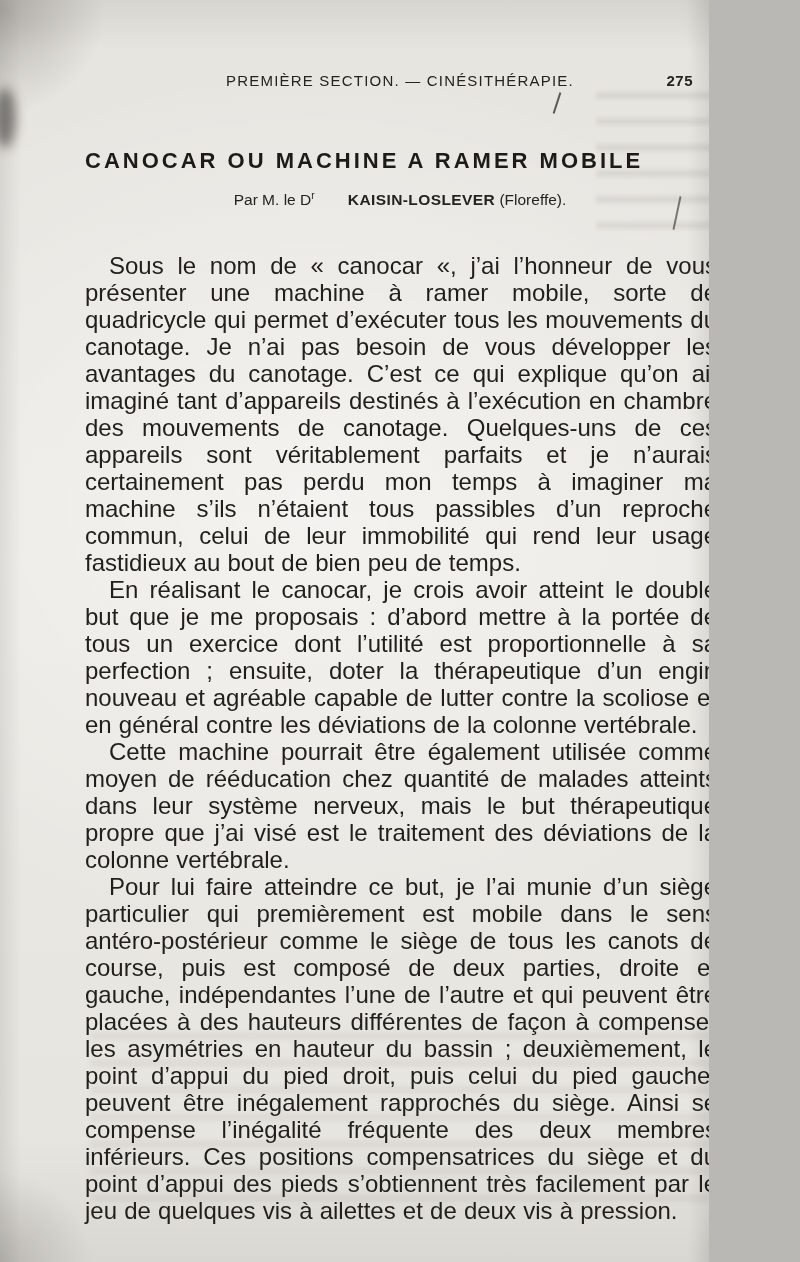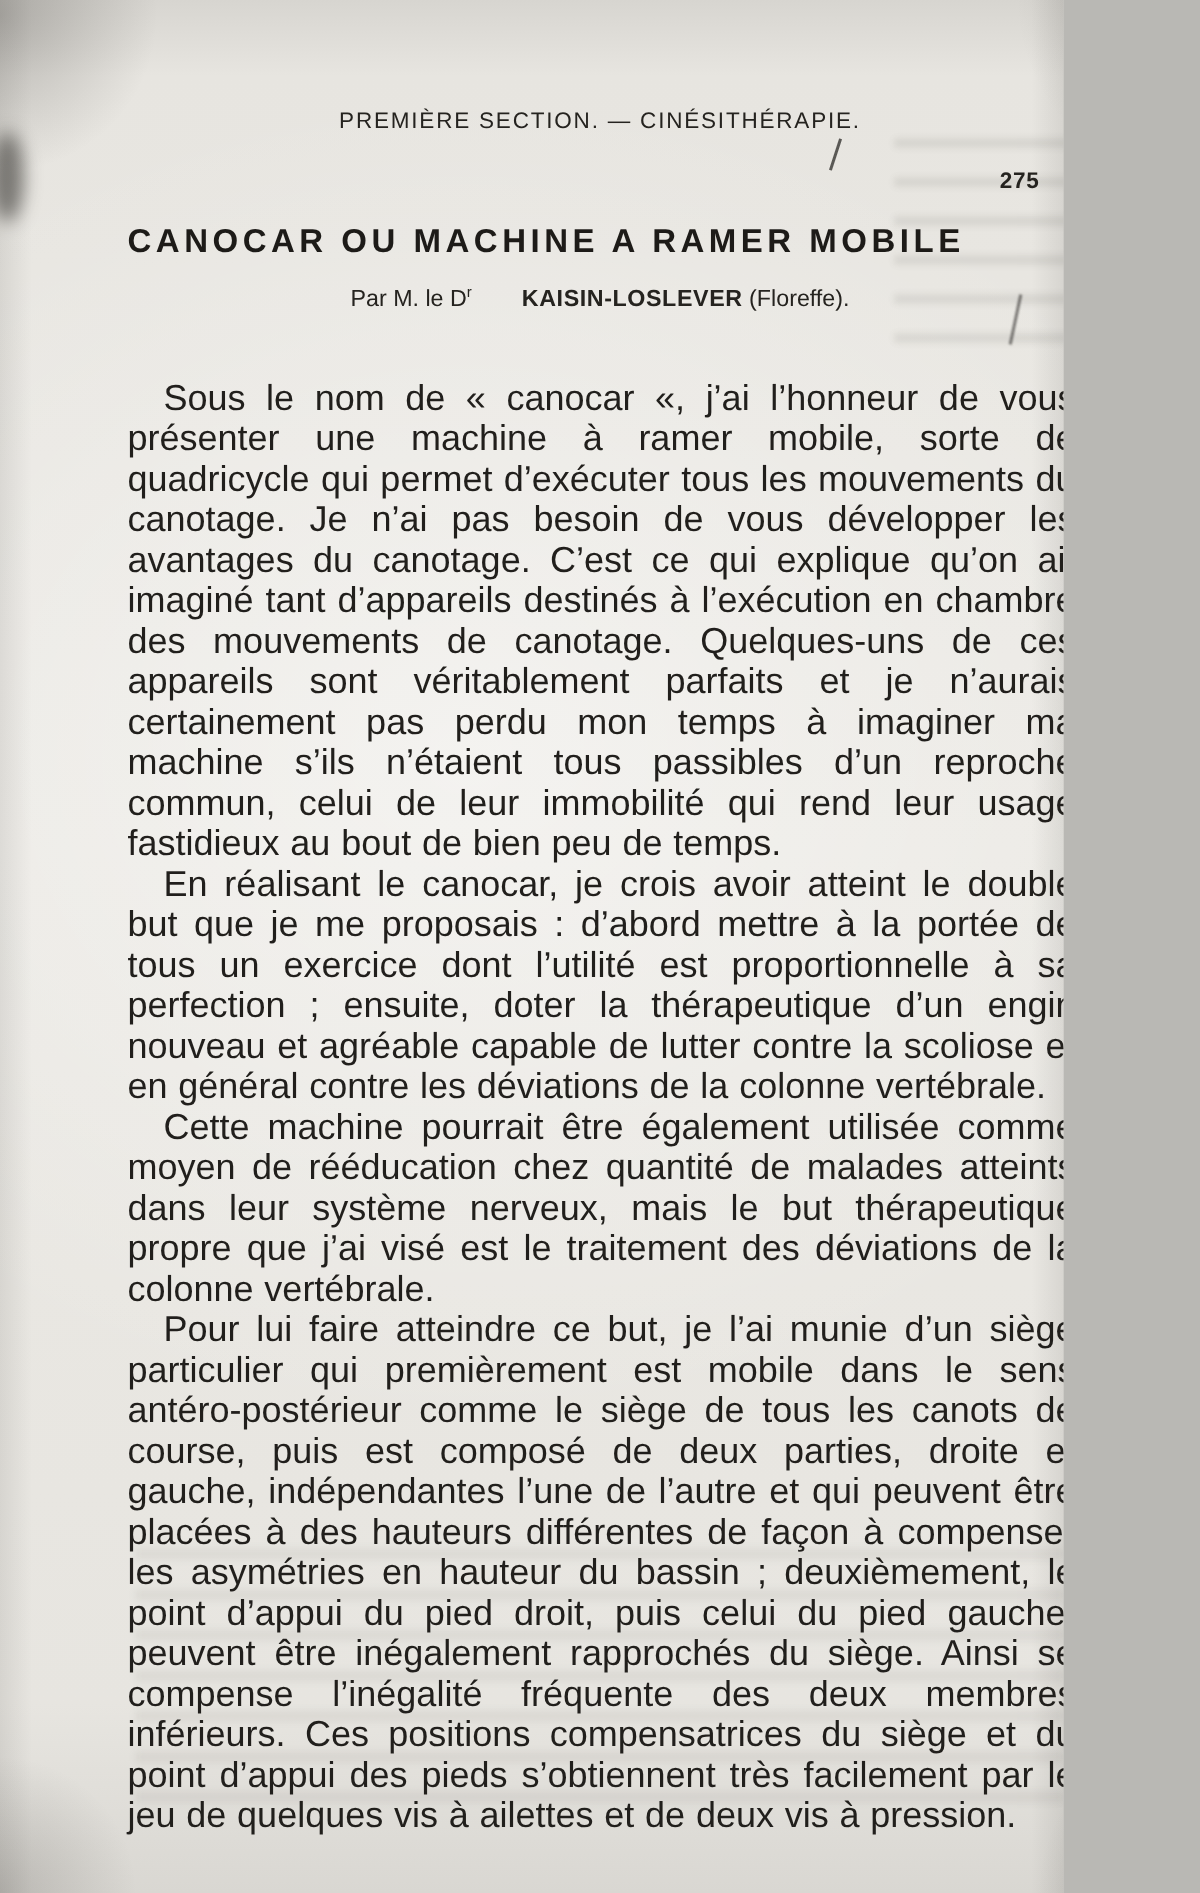--- a/index.html
+++ b/index.html
@@ -85,21 +85,20 @@
     font-size: 15px;
     letter-spacing: 1.2px;
     text-align: center;
     color: #25231f;
   }
   .running-header .pagenum {
     position: absolute;
     right: 22px; top: 0;
     font-weight: bold;
     letter-spacing: 0.5px;
-    margin-top: 40px;
   }
 
   
   .title {
     position: absolute;
     top: 148px; left: 85px; width: 630px;
     margin: 0;
     font-size: 22px;
     font-weight: bold;
     letter-spacing: 3px;

